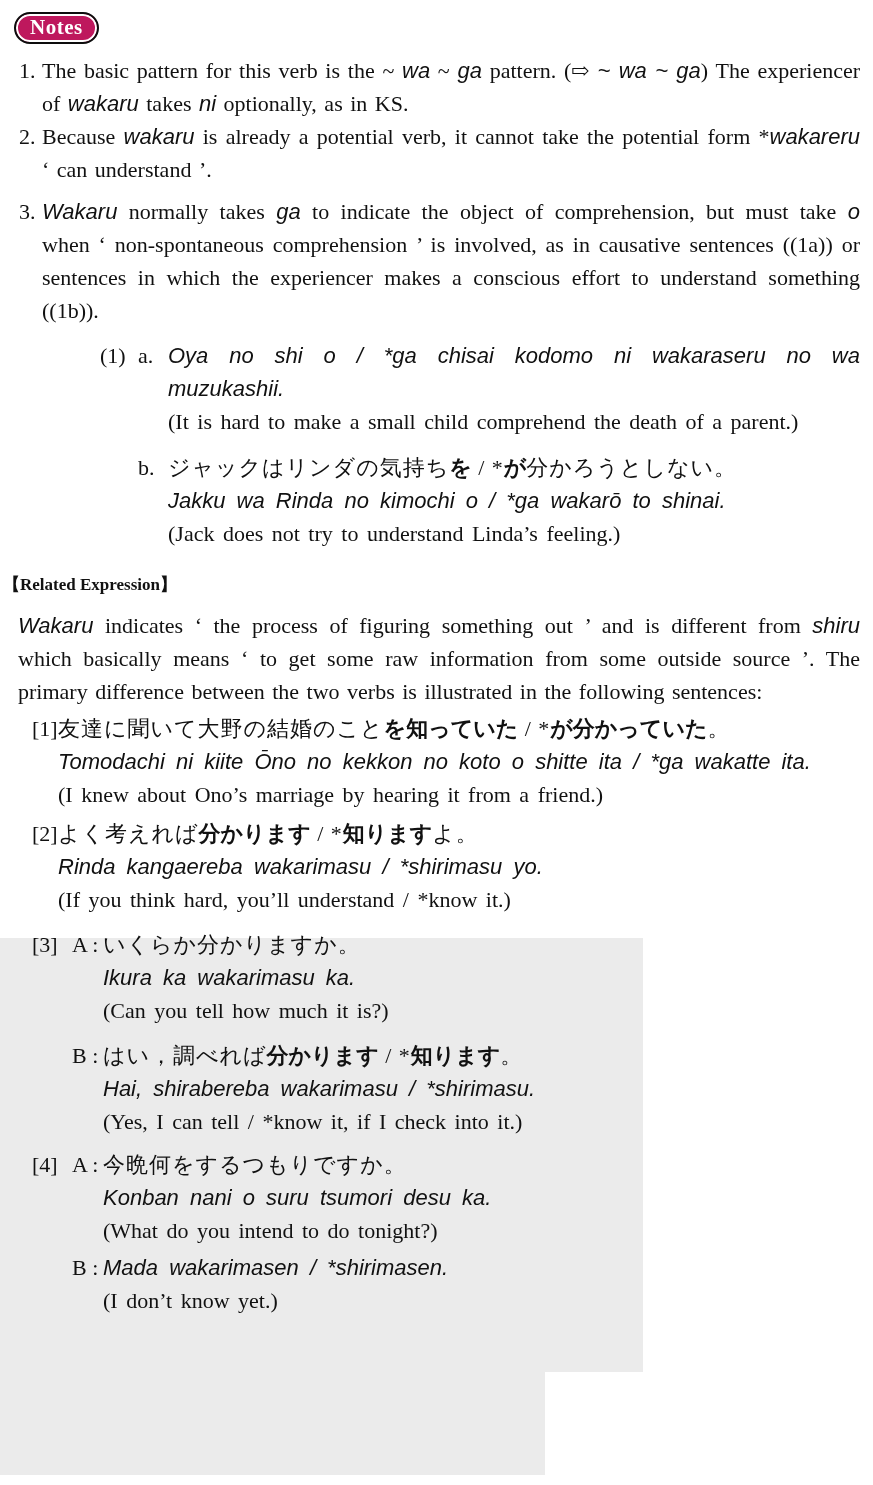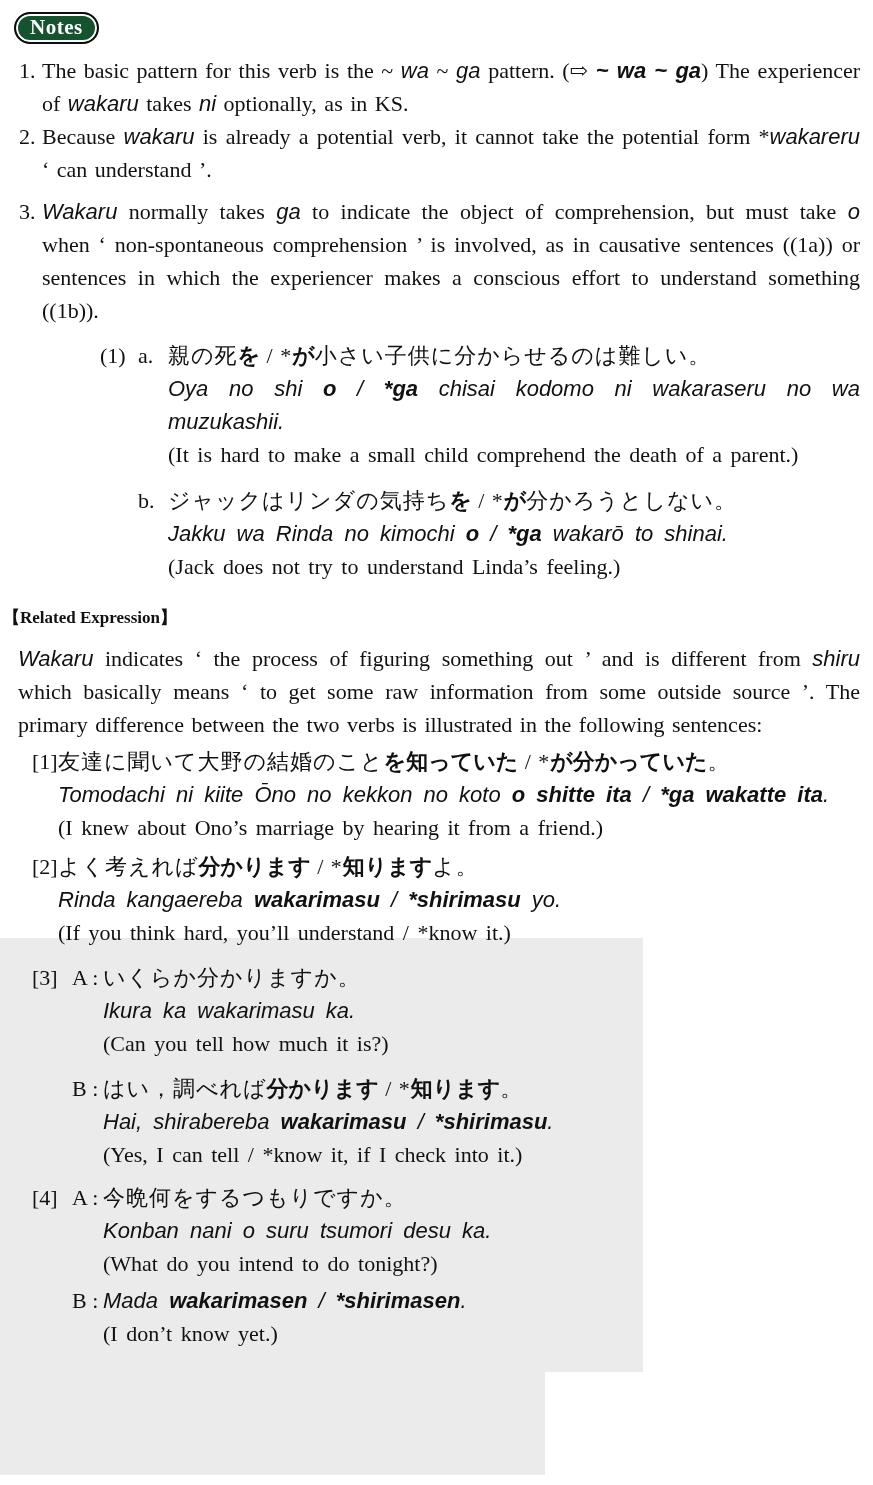--- a/index.html
+++ b/index.html
@@ -6,41 +6,41 @@
   body{
     width:873px;height:1485px;position:relative;background:#fff;color:#111;
     font-family:"Liberation Serif","DejaVu Serif",serif;
     font-size:22px;line-height:33px;overflow:hidden;
   }
   .shade{position:absolute;background:#ebebeb;z-index:0;}
   #shade-a{left:0;top:938px;width:643px;height:434px;}
   #shade-b{left:0;top:1372px;width:545px;height:103px;}
   .content{position:relative;z-index:1;padding-right:13px;}
   .badge{
-    display:inline-block;margin:12px 0 0 14px;background:#14532d;color:#fff;
+    display:inline-block;margin:12px 0 0 14px;background:#be185d;color:#fff;
     font-weight:bold;font-size:21px;line-height:25px;padding:1px 14px 2px;
     border:2px solid #0d0d0d;border-radius:17px;box-shadow:inset 0 0 0 2px #fff;
     letter-spacing:.5px;
   }
   .notes-list{margin-top:10px;}
   .note{display:flex;}
   .note.gap{margin-top:9px;}
   .note-num{flex:0 0 23px;margin-left:19px;}
   .note-body{flex:1;text-align:justify;word-spacing:2px;}
   .ex1{display:flex;margin-top:12px;}
   .ex1 .ex-num{flex:0 0 38px;margin-left:100px;}
   .ex1 .ex-letter{flex:0 0 30px;}
   .ex1 .ex-content{flex:1;}
   .ex1.row-b{margin-top:13px;}
   .ex1.row-b .ex-letter{margin-left:138px;}
   .jp{letter-spacing:1px;}
   .rom{font-family:"Liberation Sans","DejaVu Sans",sans-serif;font-style:italic;word-spacing:5px;text-align:justify;}
   .eng{word-spacing:3px;text-align:justify;}
   .r-i{font-family:"Liberation Sans","DejaVu Sans",sans-serif;font-style:italic;}
-  .r-bi{font-family:"Liberation Sans","DejaVu Sans",sans-serif;font-style:italic;font-weight:bold;}
+  .r-bi{font-family:"Liberation Sans","DejaVu Sans",sans-serif;font-style:italic;font-weight:normal;}
   .r-g{font-family:"DejaVu Sans","Liberation Sans",sans-serif;font-weight:bold;letter-spacing:0;}
   .re-header{margin-top:18px;margin-left:3px;font-weight:bold;font-size:17px;}
   .re-intro{margin-top:8px;margin-left:18px;text-align:justify;word-spacing:2px;}
   .rel-item{display:flex;}
   .rel-num{flex:0 0 26px;margin-left:32px;}
   .rel-num.wide{flex-basis:40px;}
   .rel-content{flex:1;}
   .qa{display:flex;}
   .qa-label{flex:0 0 31px;font-family:"Liberation Serif",serif;font-style:normal;}
   .qa-content{flex:1;}
@@ -74,21 +74,20 @@
     <div class="note gap">
       <span class="note-num">3.</span>
       <div class="note-body"><span class="r-i">Wakaru</span><span> normally takes </span><span class="r-i">ga</span><span> to indicate the object of comprehension, but must take </span><span class="r-i">o</span><span> when ‘ non-spontaneous comprehension ’ is involved, as in causative sentences ((1a)) or sentences in which the experiencer makes a conscious effort to understand something ((1b)).</span></div>
     </div>
   </div>
 
   <div class="ex1">
     <span class="ex-num">(1)</span>
     <span class="ex-letter">a.</span>
     <div class="ex-content">
-      <div class="jp"><span>親の死</span><span class="r-g">を</span><span> / *</span><span class="r-g">が</span><span>小さい子供に分からせるのは難しい。</span></div>
       <div class="rom"><span>Oya no shi </span><span class="r-bi">o</span><span> / </span><span class="r-bi">*ga</span><span> chisai kodomo ni wakaraseru no wa muzukashii.</span></div>
       <div class="eng">(It is hard to make a small child comprehend the death of a parent.)</div>
     </div>
   </div>
 
   <div class="ex1 row-b">
     <span class="ex-letter">b.</span>
     <div class="ex-content">
       <div class="jp"><span>ジャックはリンダの気持ち</span><span class="r-g">を</span><span> / *</span><span class="r-g">が</span><span>分かろうとしない。</span></div>
       <div class="rom"><span>Jakku wa Rinda no kimochi </span><span class="r-bi">o</span><span> / </span><span class="r-bi">*ga</span><span> wakarō to shinai.</span></div>

